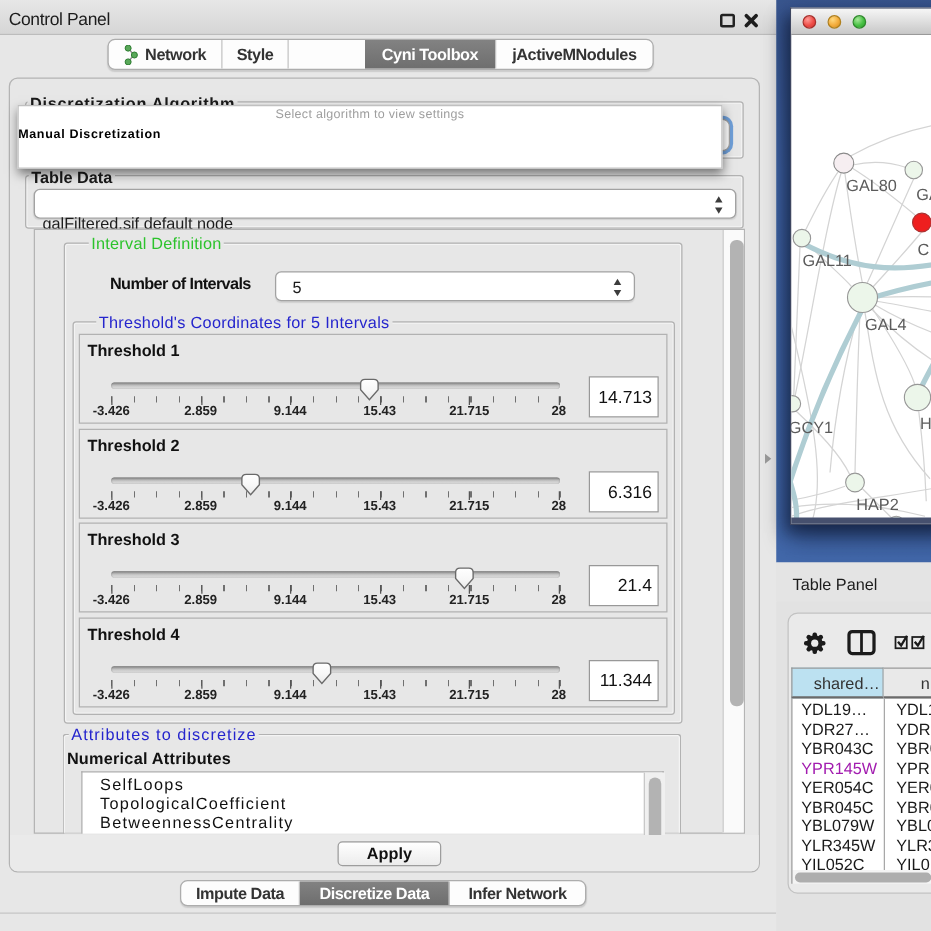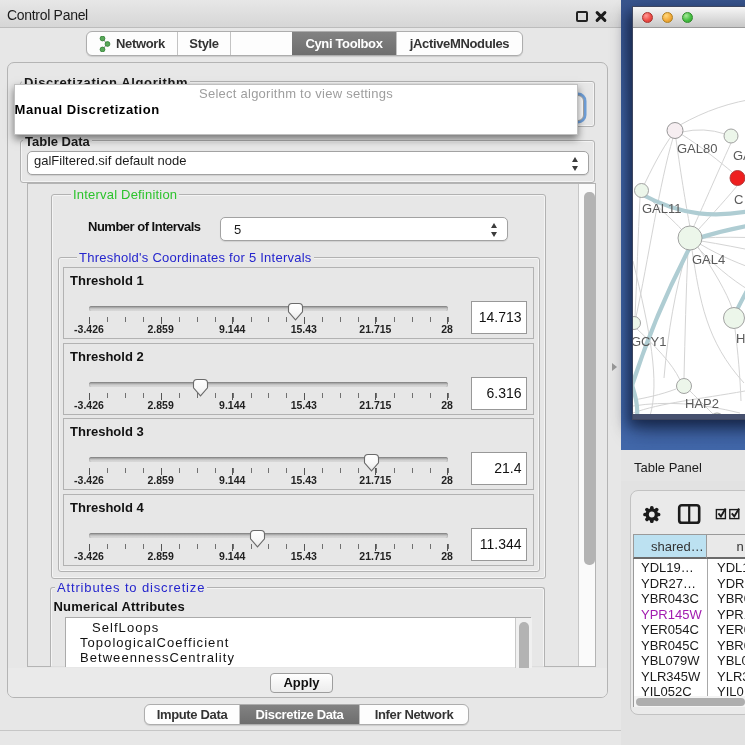--- a/index.html
+++ b/index.html
@@ -30,21 +30,21 @@
 .gt { position:absolute; font-size:13px; background:#e7e7e7; padding:0 2px; white-space:nowrap; }
 
 
 .combo { position:absolute; background:#fff; border:1px solid #a2a2a2; border-radius:5px; font-size:13px; color:#1c1c1c; box-shadow:0 1px 1px rgba(0,0,0,.1); }
 .combo .cv { position:absolute; left:9px; top:3.5px; }
 .arrows { position:absolute; width:7px; height:14px; }
 .arrows .up { position:absolute; left:0; top:0; width:0; height:0; border-left:3.5px solid transparent; border-right:3.5px solid transparent; border-bottom:5px solid #3c3c3c; }
 .arrows .dn { position:absolute; left:0; bottom:0; width:0; height:0; border-left:3.5px solid transparent; border-right:3.5px solid transparent; border-top:5px solid #3c3c3c; }
 
 
-#popup { left:14px; top:84px; width:564px; height:51px; background:#fff; border:1px solid #c0c0c0; box-shadow:0 4px 8px rgba(0,0,0,.5); z-index:50; font-size:13px; }
+#popup { left:14px; top:84px; width:564px; height:51px; background:#fff; border:1px solid #c0c0c0; box-shadow:0 4px 8px rgba(0,0,0,.5); z-index:50; font-size:10px; }
 #popup .r1 { position:absolute; left:0; top:1px; width:100%; text-align:center; color:#9e9e9e; letter-spacing:0.25px; }
 #popup .r2 { position:absolute; left:-0.5px; top:17px; font-weight:bold; letter-spacing:0.55px; color:#000; }
 #popup .r3 { position:absolute; left:-0.5px; top:31.5px; color:#000; }
 
 
 .tb { position:absolute; left:63px; width:471px; height:72px; border:1px solid #b2b2b2; background:#e7e7e7; }
 .tb .tt { position:absolute; left:6px; top:5px; font-size:13px; font-weight:bold; color:#111; }
 .tb .trk { position:absolute; left:25px; top:37.5px; width:359px; height:5px; border-radius:2.5px; background:linear-gradient(#848484,#c2c2c2 50%,#e8e8e8); box-shadow:inset 0 0 1px rgba(0,0,0,.45); }
 .tb .ticks { position:absolute; left:25px; top:49px; width:360px; height:4.5px; background:repeating-linear-gradient(to right,#707070 0px,#707070 1px,transparent 1px,transparent 17.95px); }
 .tb .mt { position:absolute; top:49px; width:1px; height:7px; background:#555; }
@@ -53,21 +53,21 @@
 .tb svg.th { position:absolute; top:34px; }
 
 
 .sbv { position:absolute; background:#b3b3b3; border-radius:5px; }
 
 
 #attrlist { left:65px; top:617px; width:466px; height:50px; background:#fff; border:1px solid #ababab; border-bottom:none; font-size:13px; letter-spacing:1.05px; color:#111; }
 #attrlist div { position:absolute; left:14px; }
 
 
-#applybtn { left:270px; top:673px; width:63px; height:20px; background:linear-gradient(#ffffff,#ececec); border:1px solid #9d9d9d; border-radius:4px; font-size:13px; font-weight:600; color:#111; text-align:center; line-height:18px; }
+#applybtn { left:270px; top:673px; width:83px; height:20px; background:linear-gradient(#ffffff,#ececec); border:1px solid #9d9d9d; border-radius:4px; font-size:13px; font-weight:600; color:#111; text-align:center; line-height:18px; }
 
 
 #desktop { left:621px; top:0; width:124px; height:450px; background:linear-gradient(#39568f,#4166a8 30%,#4268aa); }
 #netwin { left:632px; top:6px; width:132px; height:414px; border:1px solid #3e4660; border-right:none; background:#fff; box-shadow:-4px 6px 12px rgba(8,16,40,.55), 0 10px 20px rgba(8,16,40,.45); }
 #nettitle { position:absolute; left:0; top:0; width:113px; height:21px; background:linear-gradient(#f6f6f6,#c8c8c8); border-bottom:1px solid #999; }
 .light { position:absolute; top:5px; width:11px; height:11px; border-radius:50%; }
 #netbottom { position:absolute; left:0; bottom:0; width:113px; height:5px; background:#46506e; }
 
 #tphead { left:621px; top:450px; width:124px; height:31px; background:#e4e4e4; }
 #tphead .t { position:absolute; left:13px; top:9.5px; font-size:13px; color:#1c1c1c; }
@@ -116,21 +116,21 @@
 
   <div id="mainpanel" class="abs"></div>
 
   <div class="gb" style="left:20px; top:81px; width:575px; height:46px;"></div>
   <div class="gt" style="left:22px; top:75px; font-weight:bold; letter-spacing:0.6px; color:#1a1a1a;">Discretization Algorithm</div>
   <div class="combo" style="left:27px; top:95px; width:557px; height:26px; border-radius:6px; box-shadow:0 0 0 2.5px #6f9fd8;"></div>
 
   <div class="gb" style="left:20px; top:140px; width:575px; height:43px;"></div>
   <div class="gt" style="left:23px; top:133.5px; font-weight:bold; color:#1a1a1a;">Table Data</div>
   <div class="combo" style="left:27px; top:151px; width:562px; height:24px;">
-    <span class="cv" style="left:6px; top:1px;">galFiltered.sif default node</span>
+    <span class="cv" style="left:6px; top:19px;">galFiltered.sif default node</span>
     <span class="arrows" style="right:9px; top:5px;">
         <span class="up"></span>
         <span class="dn"></span>
       </span>
   </div>
 
   <div id="popup" class="abs">
     <div class="r1">Select algorithm to view settings</div>
     <div class="r2">Manual Discretization</div>
   </div>
@@ -237,21 +237,21 @@
       <svg class="th" style="left:184.8px;" width="17" height="19" viewBox="0 0 17 19">
         <path d="M1.5,5 Q1.5,1.5 5,1.5 L12,1.5 Q15.5,1.5 15.5,5 L15.5,9.8 L8.5,17.8 L1.5,9.8 Z" fill="url(#thg)" stroke="#6a6a6a" stroke-width="1.1"></path>
       </svg>
       <div class="val">11.344</div>
     </div>
 
   <div class="gb" style="left:50px; top:587px; width:495px; height:80px; border-bottom:none; border-radius:3px 3px 0 0;"></div>
   <div class="gt" style="left:55px; top:580px; letter-spacing:0.85px; color:#2525cd;">Attributes to discretize</div>
   <div class="abs" style="left:53.5px; top:599px; font-size:13px; font-weight:bold; letter-spacing:0.2px; color:#111;">Numerical Attributes</div>
   <div id="attrlist" class="abs">
-    <div style="top:2px;margin-left:12px;">SelfLoops</div>
+    <div style="top:2px;">SelfLoops</div>
     <div style="top:17px;">TopologicalCoefficient</div>
     <div style="top:32px;">BetweennessCentrality</div>
     <div style="position:absolute; left:449px; top:0; width:17px; height:50px; background:#f0f0f0; border-left:1px solid #c8c8c8;"></div>
     <div class="sbv" style="left:452.5px; top:4px; width:10px; height:46px; border-radius:5px 5px 0 0;"></div>
   </div>
 
   <div class="abs" style="left:8px; top:668px; width:599px; height:29px; background:#eaeaea; border-radius:0 0 6px 6px;"></div>
   <div id="applybtn" class="abs">Apply</div>
 
   <div id="bottabs" class="abs tabbar">

